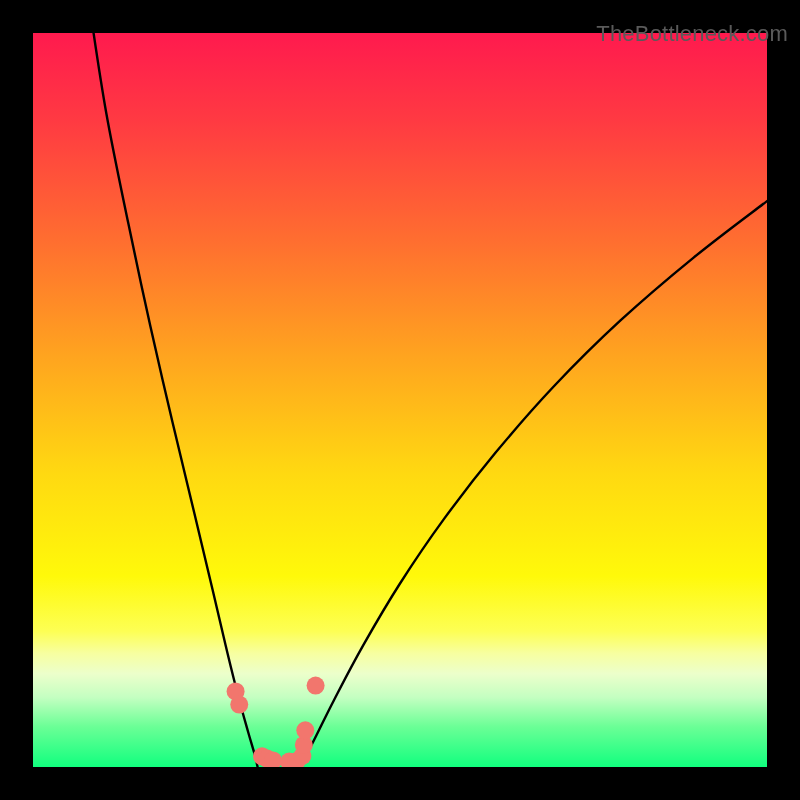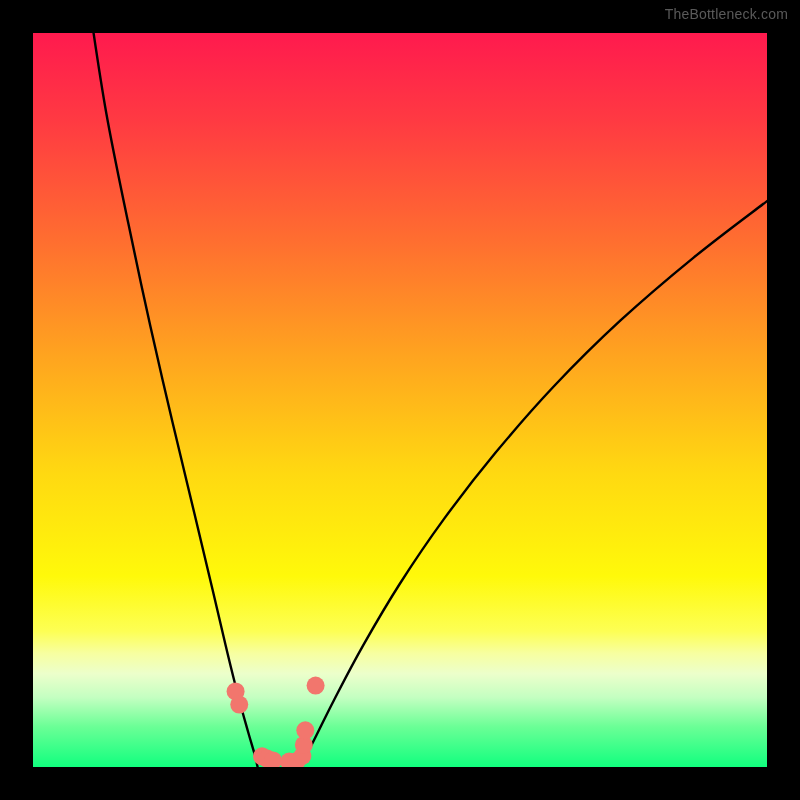--- a/index.html
+++ b/index.html
@@ -13,24 +13,24 @@
   }
   .frame {
     position: absolute;
     top: 0; left: 0;
     width: 800px;
     height: 800px;
     background: #000;
   }
   .watermark {
     position: absolute;
-    top: 6px;
+    top: 21px;
     right: 12px;
     color: #5a5a5a;
-    font-size: 14px;
+    font-size: 22px;
     font-weight: 400;
     letter-spacing: 0.2px;
     z-index: 10;
     text-align: right;
   }
   svg {
     position: absolute;
     top: 0; left: 0;
   }
 </style>

